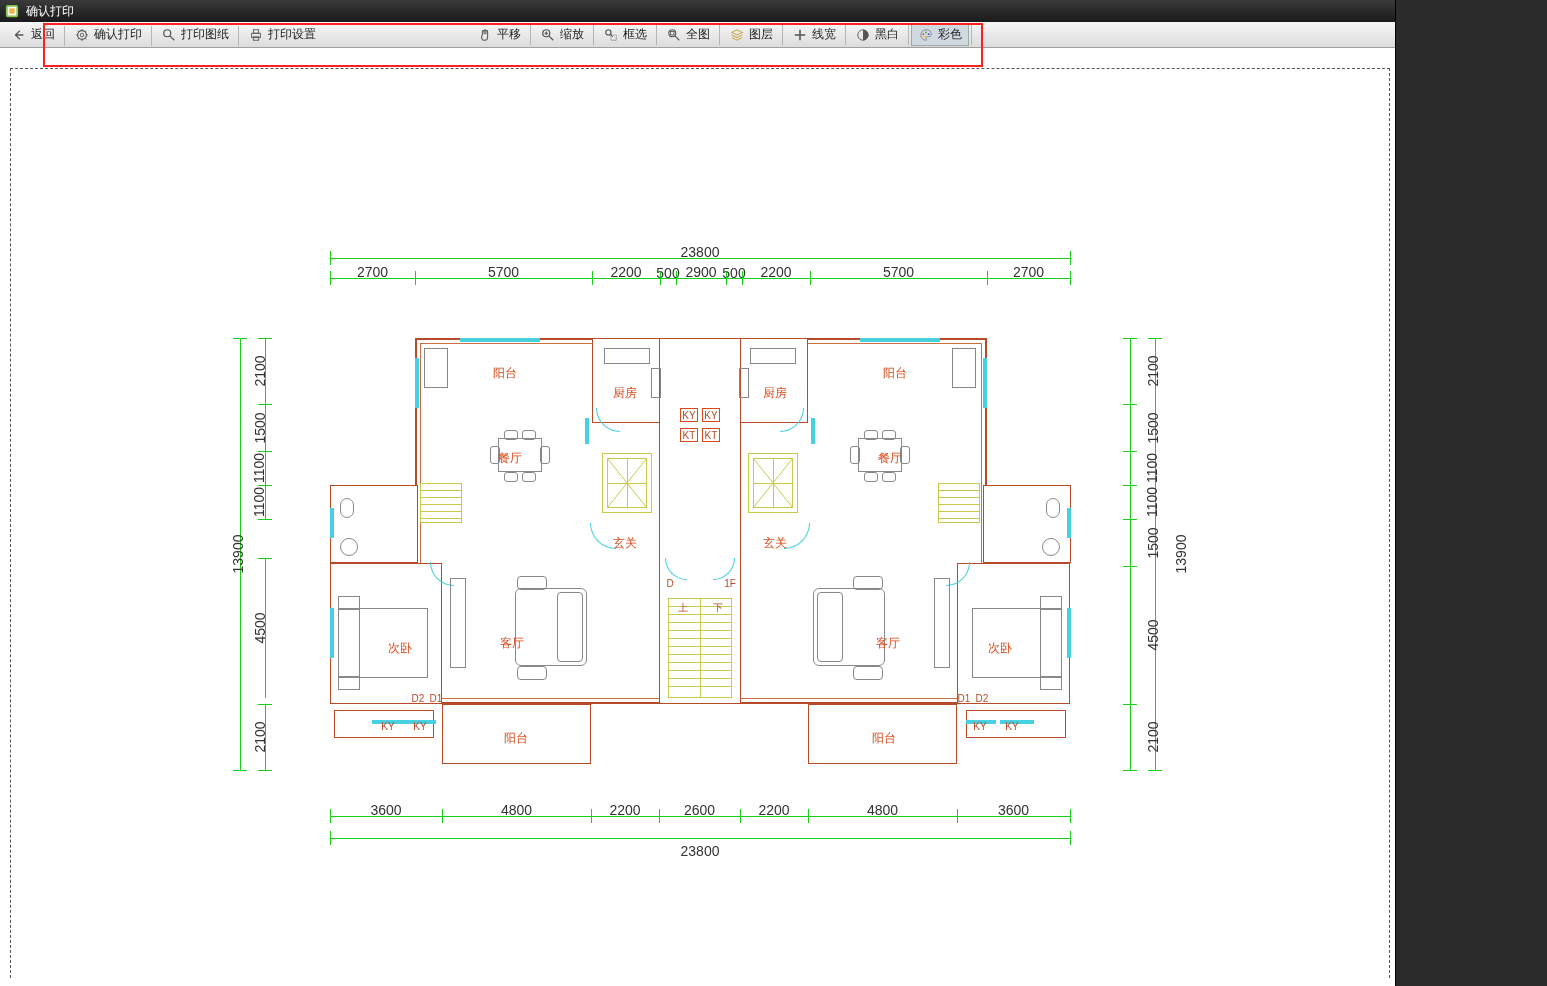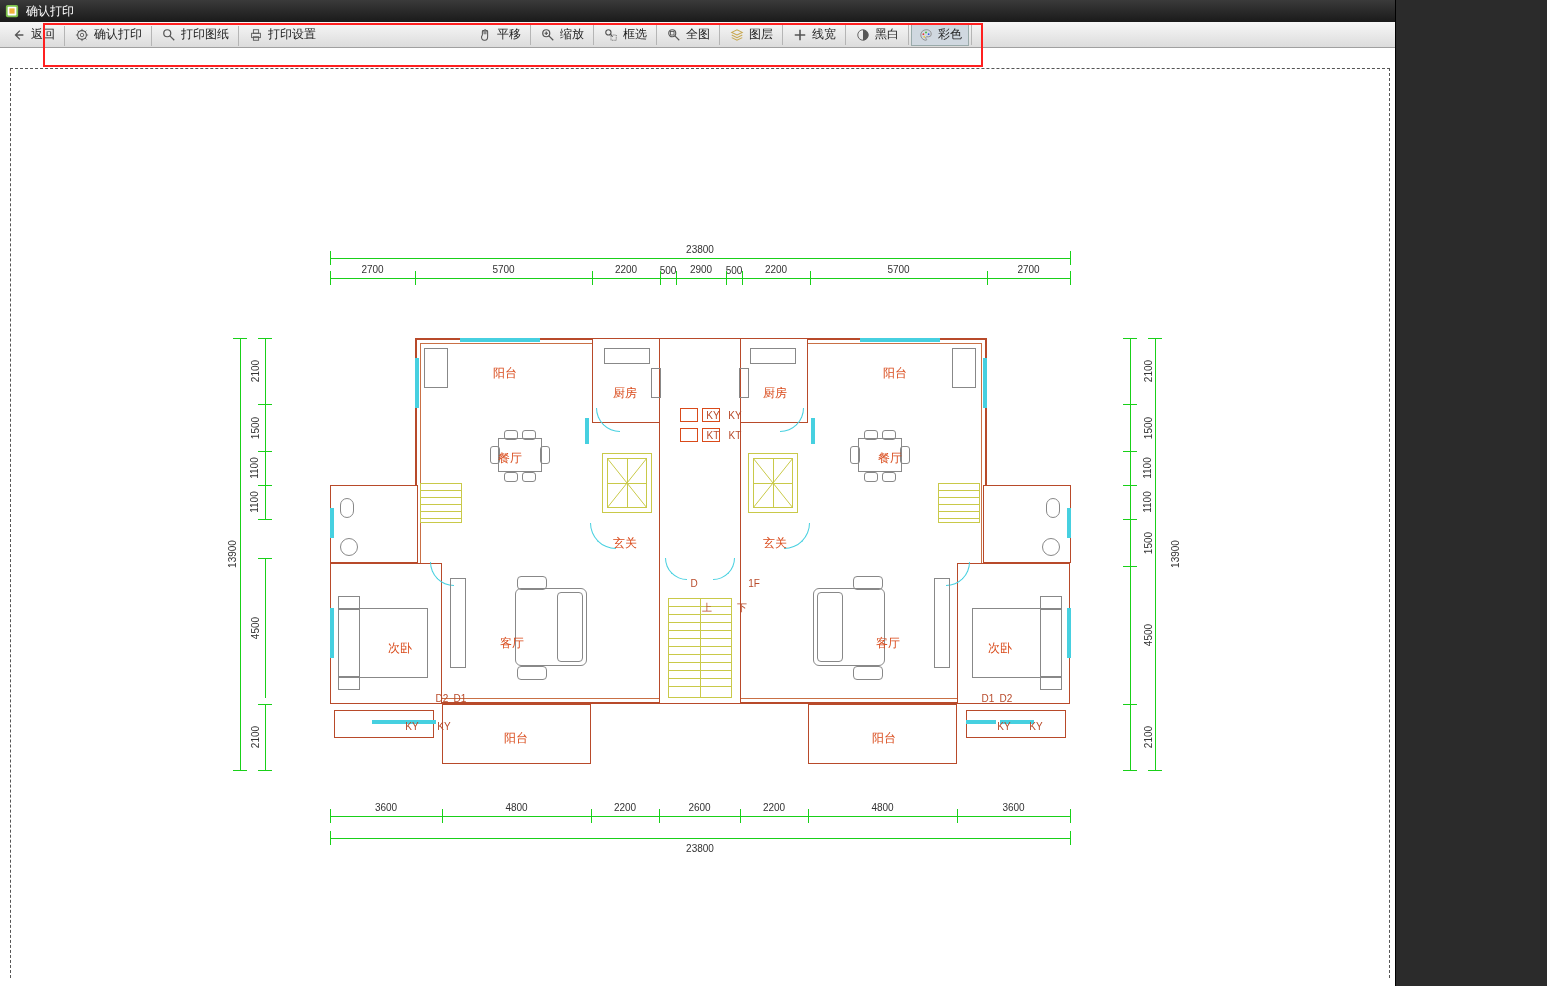--- a/index.html
+++ b/index.html
@@ -27,33 +27,33 @@
 .red-highlight { position: absolute; left: 43px; top: 23px; width: 940px; height: 44px; border: 2px solid #ff2020; pointer-events: none; z-index: 50; }
 
 
 .canvas-area { position: absolute; top: 48px; left: 0; width: 1395px; height: 938px; background: #fff; overflow: hidden; }
 .dashed-frame { position: absolute; left: 10px; top: 20px; width: 1380px; height: 910px; border-top: 1px dashed #555; border-right: 1px dashed #555; border-left: 1px dashed #555; }
 
 
 .plan { position: absolute; left: 260px; top: 210px; width: 880px; height: 640px; }
 
 
-.dim { position: absolute; color: #19a019; font-size: 10px; pointer-events:none; }
+.dim { position: absolute; color: #19a019; font-size: 14px; pointer-events:none; }
 .dim-h { border-top: 1px solid #19d019; height: 1px; }
 .dim-h .txt { position: absolute; top: -15px; left: 50%; transform: translateX(-50%); white-space: nowrap; color: #333; }
 .dim-v { border-left: 1px solid #19d019; width: 1px; }
 .dim-v .txt { position: absolute; left: -22px; top: 50%; transform: translateY(-50%) rotate(-90deg); white-space: nowrap; color: #333; }
 .dim-v.rside .txt { left: 6px; }
 .tick { position: absolute; width: 1px; height: 14px; background: #19d019; }
 .tick-h { position: absolute; height: 1px; width: 14px; background: #19d019; }
 
 
 .wall { position: absolute; border: 1px solid #b84a2a; background: #fff; }
 .room-label { position: absolute; color: #d94a1a; font-size: 12px; font-weight: 500; text-align: center; transform: translate(-50%, -50%); }
-.small-label { position: absolute; color: #b84a2a; font-size: 10px; transform: translate(-50%, -50%); margin-left: 24px; }
+.small-label { position: absolute; color: #b84a2a; font-size: 10px; transform: translate(-50%, -50%); }
 
 
 .furn { position: absolute; border: 1px solid #888; }
 .stairs { position: absolute; }
 .stairs .step { border-top: 1px solid #c9c949; height: 8px; }
 .door { position: absolute; border: 1px solid #46d0e0; border-radius: 0 0 0 100%; border-top: none; border-right: none; }
 .window { position: absolute; background: #46d0e0; }
 
 svg.icon { width: 14px; height: 14px; }
 </style>

